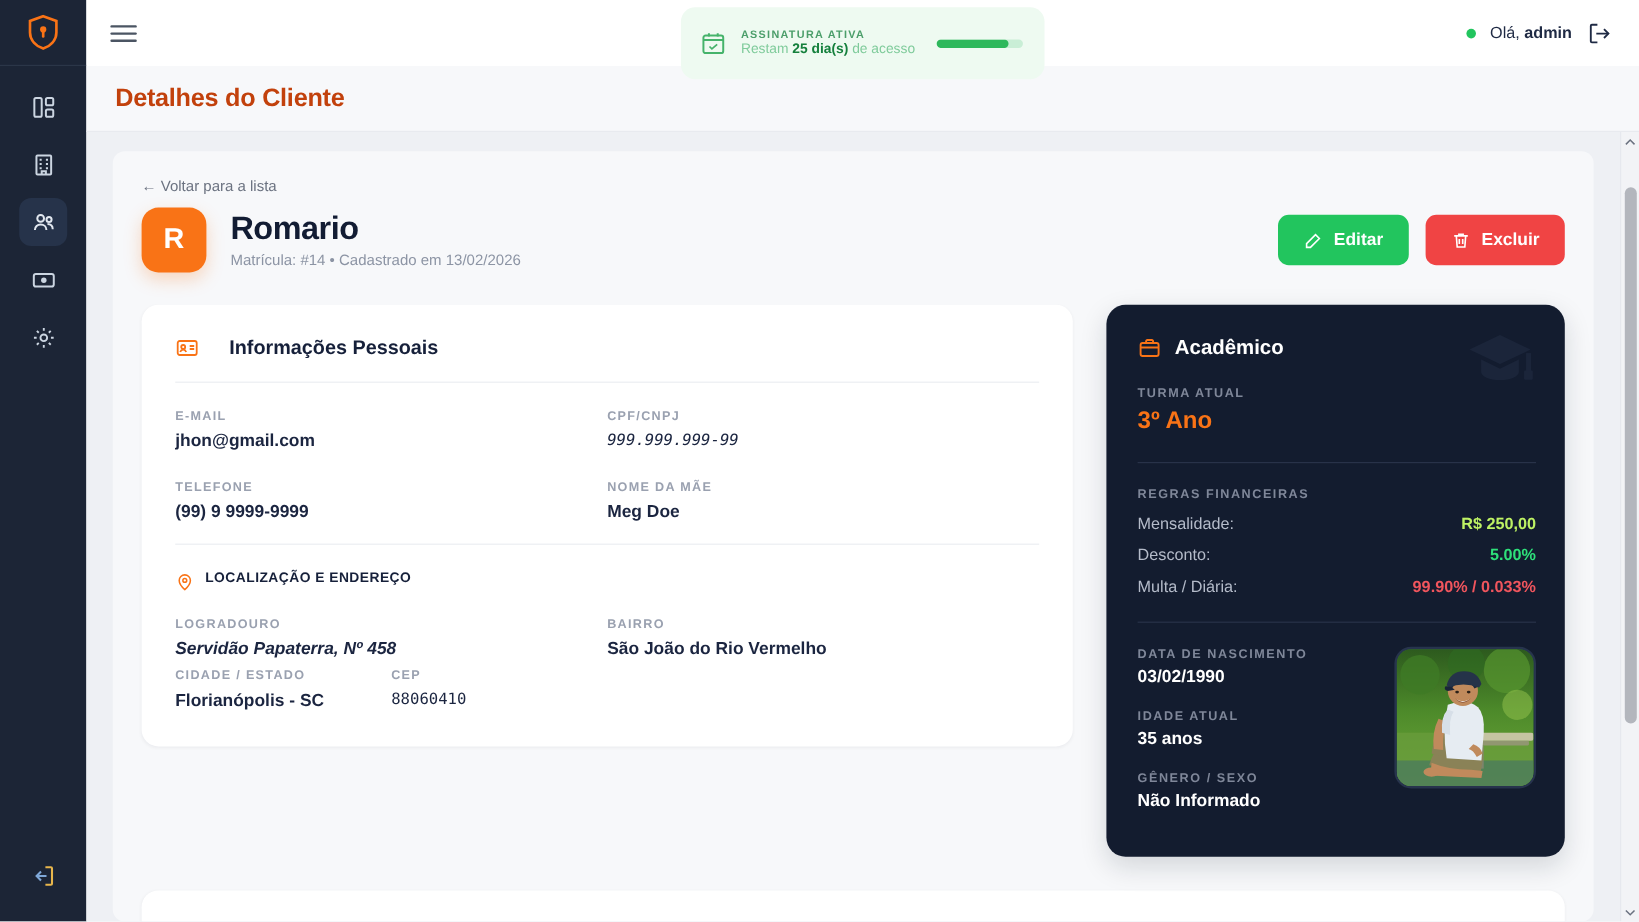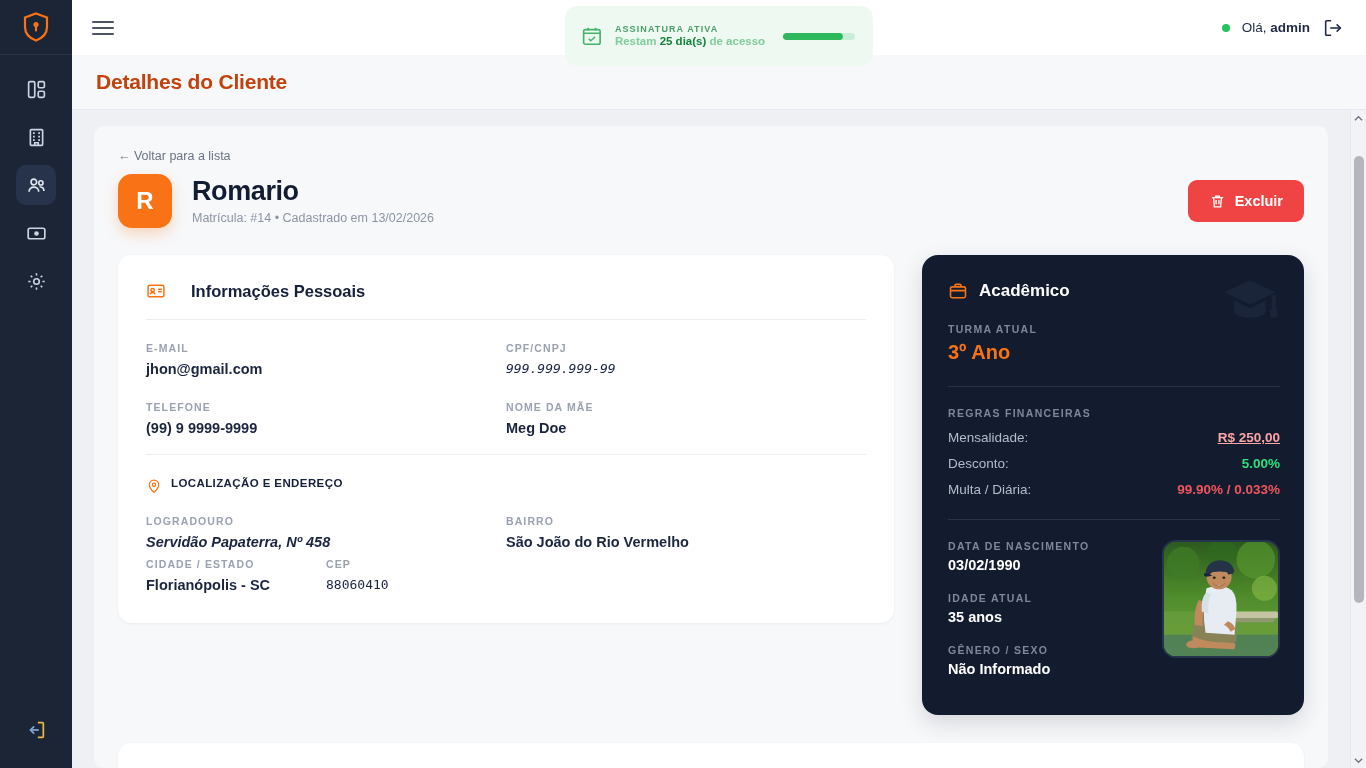--- a/index.html
+++ b/index.html
@@ -59,21 +59,21 @@
     padding: 0 18px 0 16px;
   }
   .sub-cal { width: 22px; height: 22px; flex: 0 0 22px; }
   .sub-texts { display: flex; flex-direction: column; justify-content: center; line-height: 1.15; }
   .sub-title {
     font-size: 9px; font-weight: bold; letter-spacing: 1.1px;
     color: #4b9e6a;
   }
   .sub-sub { font-size: 11.5px; color: #6cc48c; font-weight: bold; white-space: nowrap; }
   .sub-sub b { color: #15803d; }
-  .sub-sub .light { font-weight: bold; color: #7fcb9b; }
+  .sub-sub .light { font-weight: normal; color: #7fcb9b; }
   .sub-bar {
     width: 72px; height: 7px; border-radius: 4px; background: #c9eed6;
     overflow: hidden; margin-left: 6px;
   }
   .sub-bar i { display: block; height: 100%; background: #2eb85c; border-radius: 4px; }
 
   .topbar-right { margin-left: auto; display: flex; align-items: center; gap: 12px; }
   .status-dot { width: 8px; height: 8px; border-radius: 50%; background: #22c55e; }
   .hello { font-size: 13.5px; color: #1f2a44; }
   .hello b { font-weight: bold; }
@@ -165,21 +165,21 @@
   .d-title { font-size: 17px; font-weight: bold; color: #fff; }
   .d-label {
     font-size: 10.5px; color: #7f8799; letter-spacing: 1.3px;
     font-weight: bold; text-transform: uppercase;
   }
   .d-turma { font-size: 20px; font-weight: bold; color: #f97316; margin-top: 6px; }
   .d-div { height: 1px; background: #283249; margin: 22px 0 20px 0; }
   .d-row { display: flex; justify-content: space-between; align-items: center; font-size: 13.5px; margin-top: 11px; }
   .d-row .k { color: #b4bbc9; }
   .d-row .v { font-weight: bold; }
-  .v-white { color: #fca5a5; text-decoration: underline; }
+  .v-white { color: #bef264; }
   .v-green { color: #2ee07a; }
   .v-red { color: #f0555d; }
 
   .d-bottom { display: flex; gap: 18px; align-items: flex-start; margin-top: 4px; }
   .d-bottom-left { flex: 1; }
   .d-val { font-size: 14.5px; font-weight: bold; color: #fff; margin-top: 5px; }
   .d-gap { margin-top: 19px; }
   .photo {
     width: 118px; height: 118px; border-radius: 14px;
     flex: 0 0 118px; overflow: hidden; position: relative;
@@ -316,20 +316,28 @@
 
         <a class="back-link">← Voltar para a lista</a>
 
         <div class="hero">
           <div class="avatar">R</div>
           <div class="hero-texts">
             <div class="hero-name">Romario</div>
             <div class="hero-meta">Matrícula: #14 • Cadastrado em 13/02/2026</div>
           </div>
           <div class="hero-actions">
+            <button class="btn btn-edit">
+              <svg width="17" height="17" viewBox="0 0 24 24" fill="none" stroke="#fff" stroke-width="1.9">
+                <path d="M4 15.5V20h4.5L19 9.5 14.5 5 4 15.5z"></path>
+                <path d="M4 20h16" opacity="0"></path>
+                <path d="M3.5 5.5h8M3.5 5.5v8" opacity="0"></path>
+              </svg>
+              <span>Editar</span>
+            </button>
             <button class="btn btn-del">
               <svg width="17" height="17" viewBox="0 0 24 24" fill="none" stroke="#fff" stroke-width="1.9">
                 <path d="M4 6.5h16"></path>
                 <path d="M9.5 6.5V4.5h5v2"></path>
                 <path d="M6.5 6.5l1 13h9l1-13"></path>
                 <path d="M10 10v6M14 10v6"></path>
               </svg>
               <span>Excluir</span>
             </button>
           </div>

